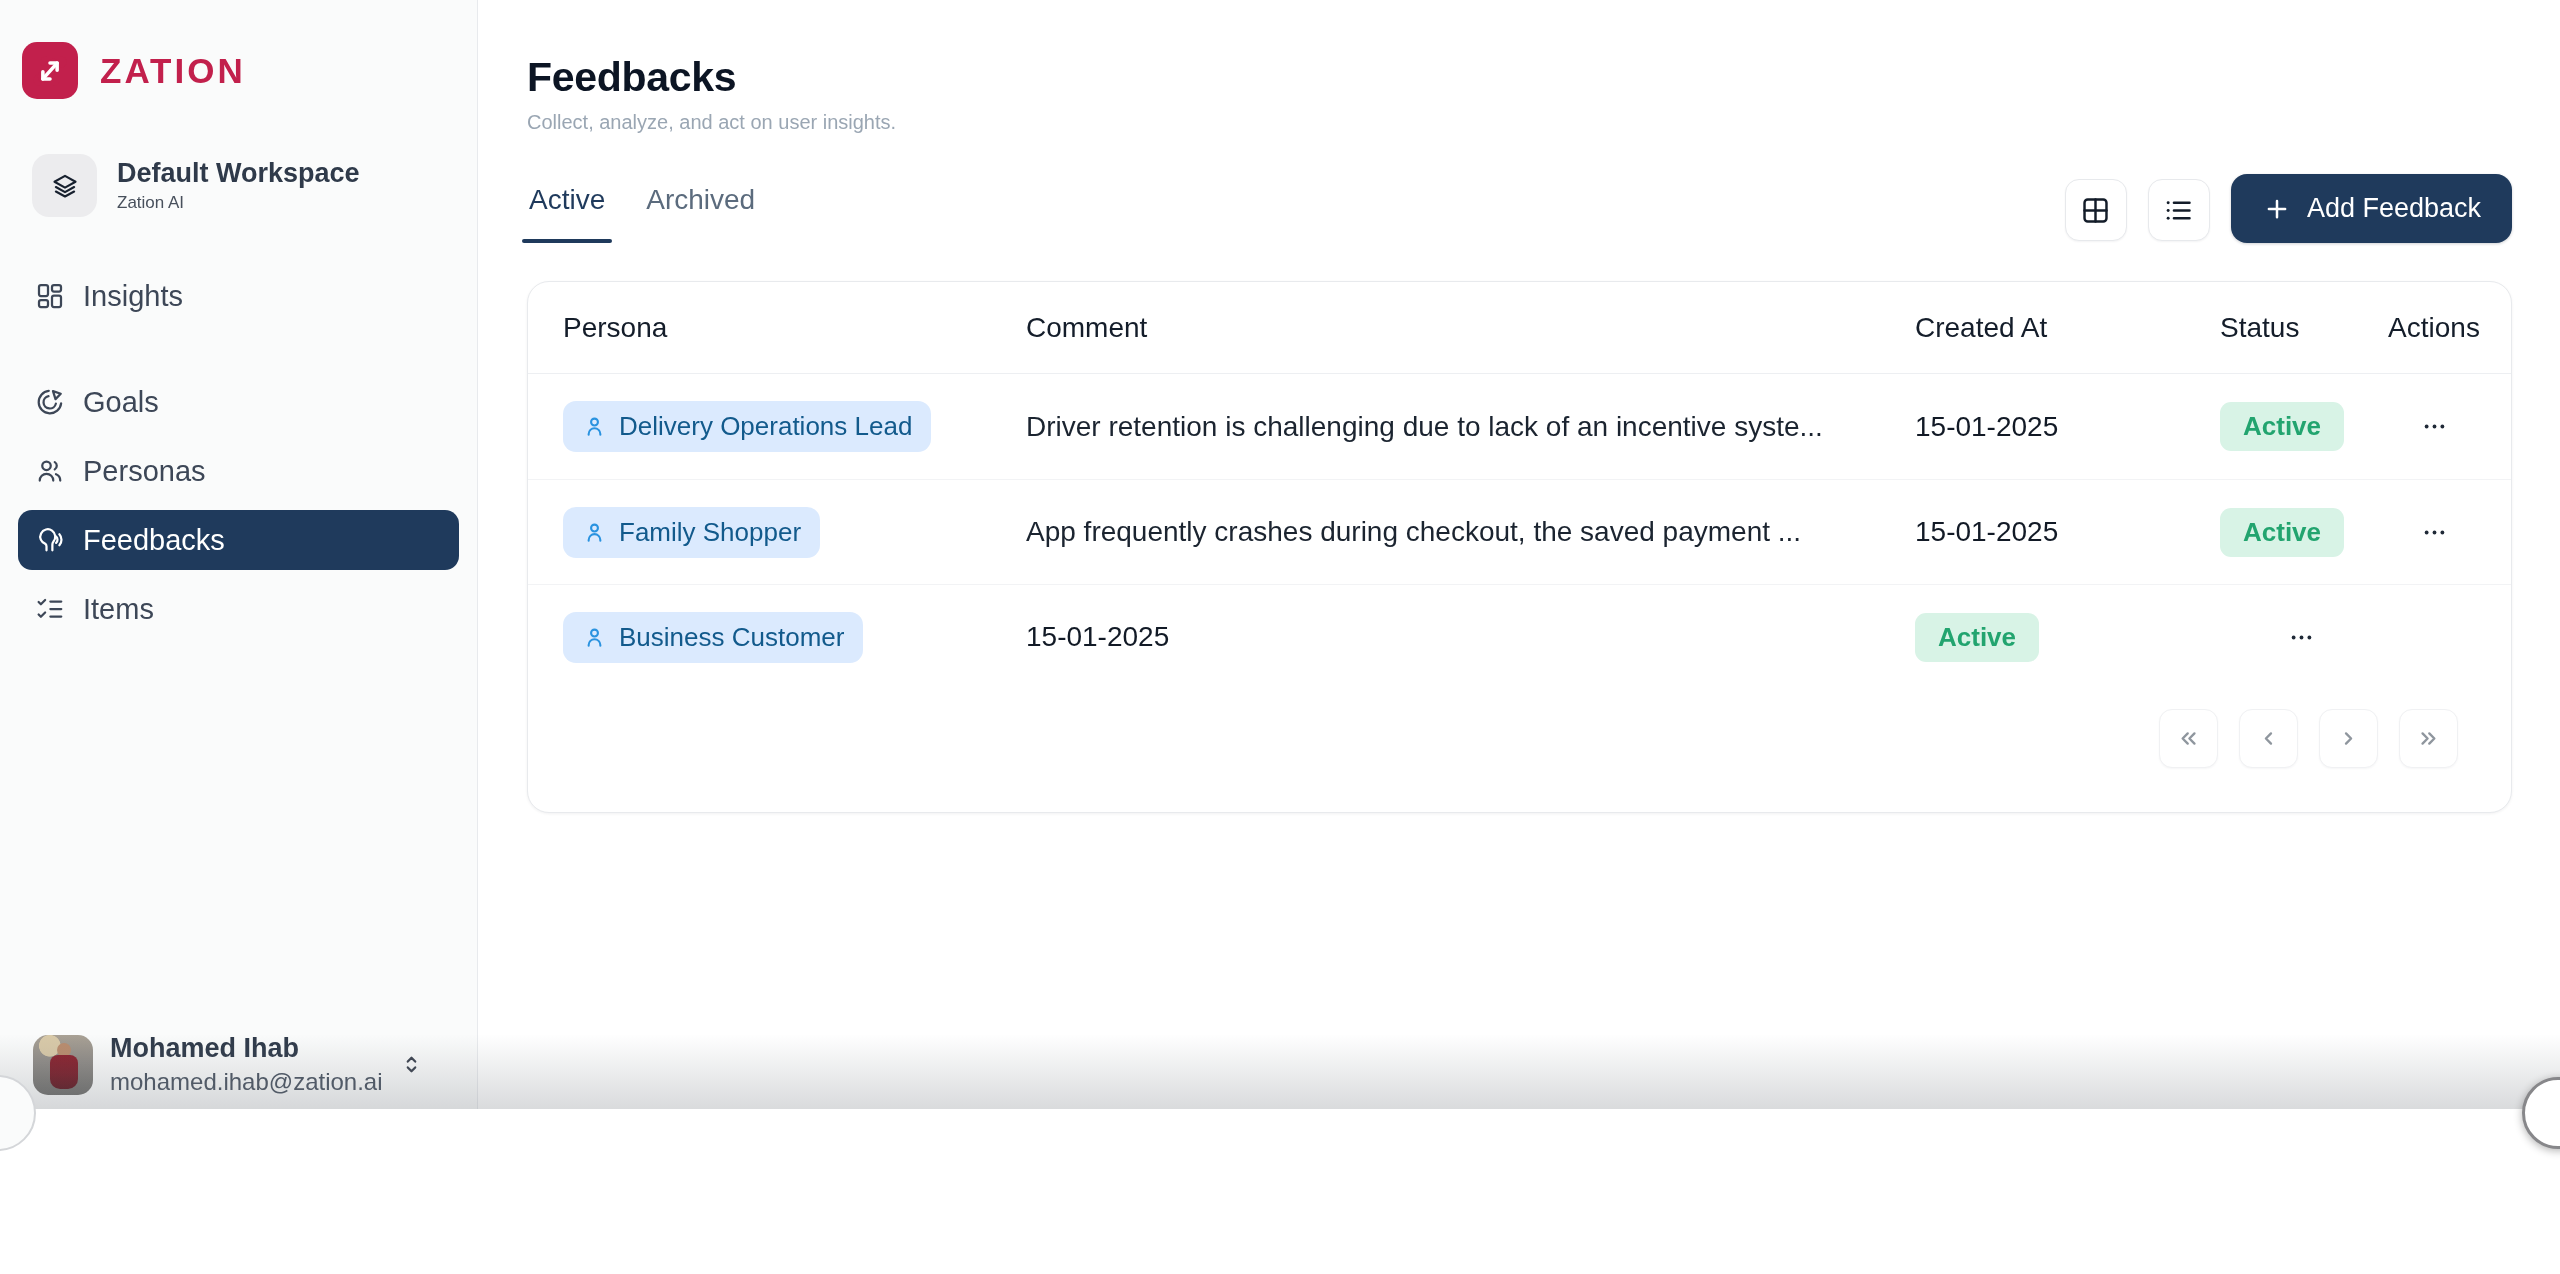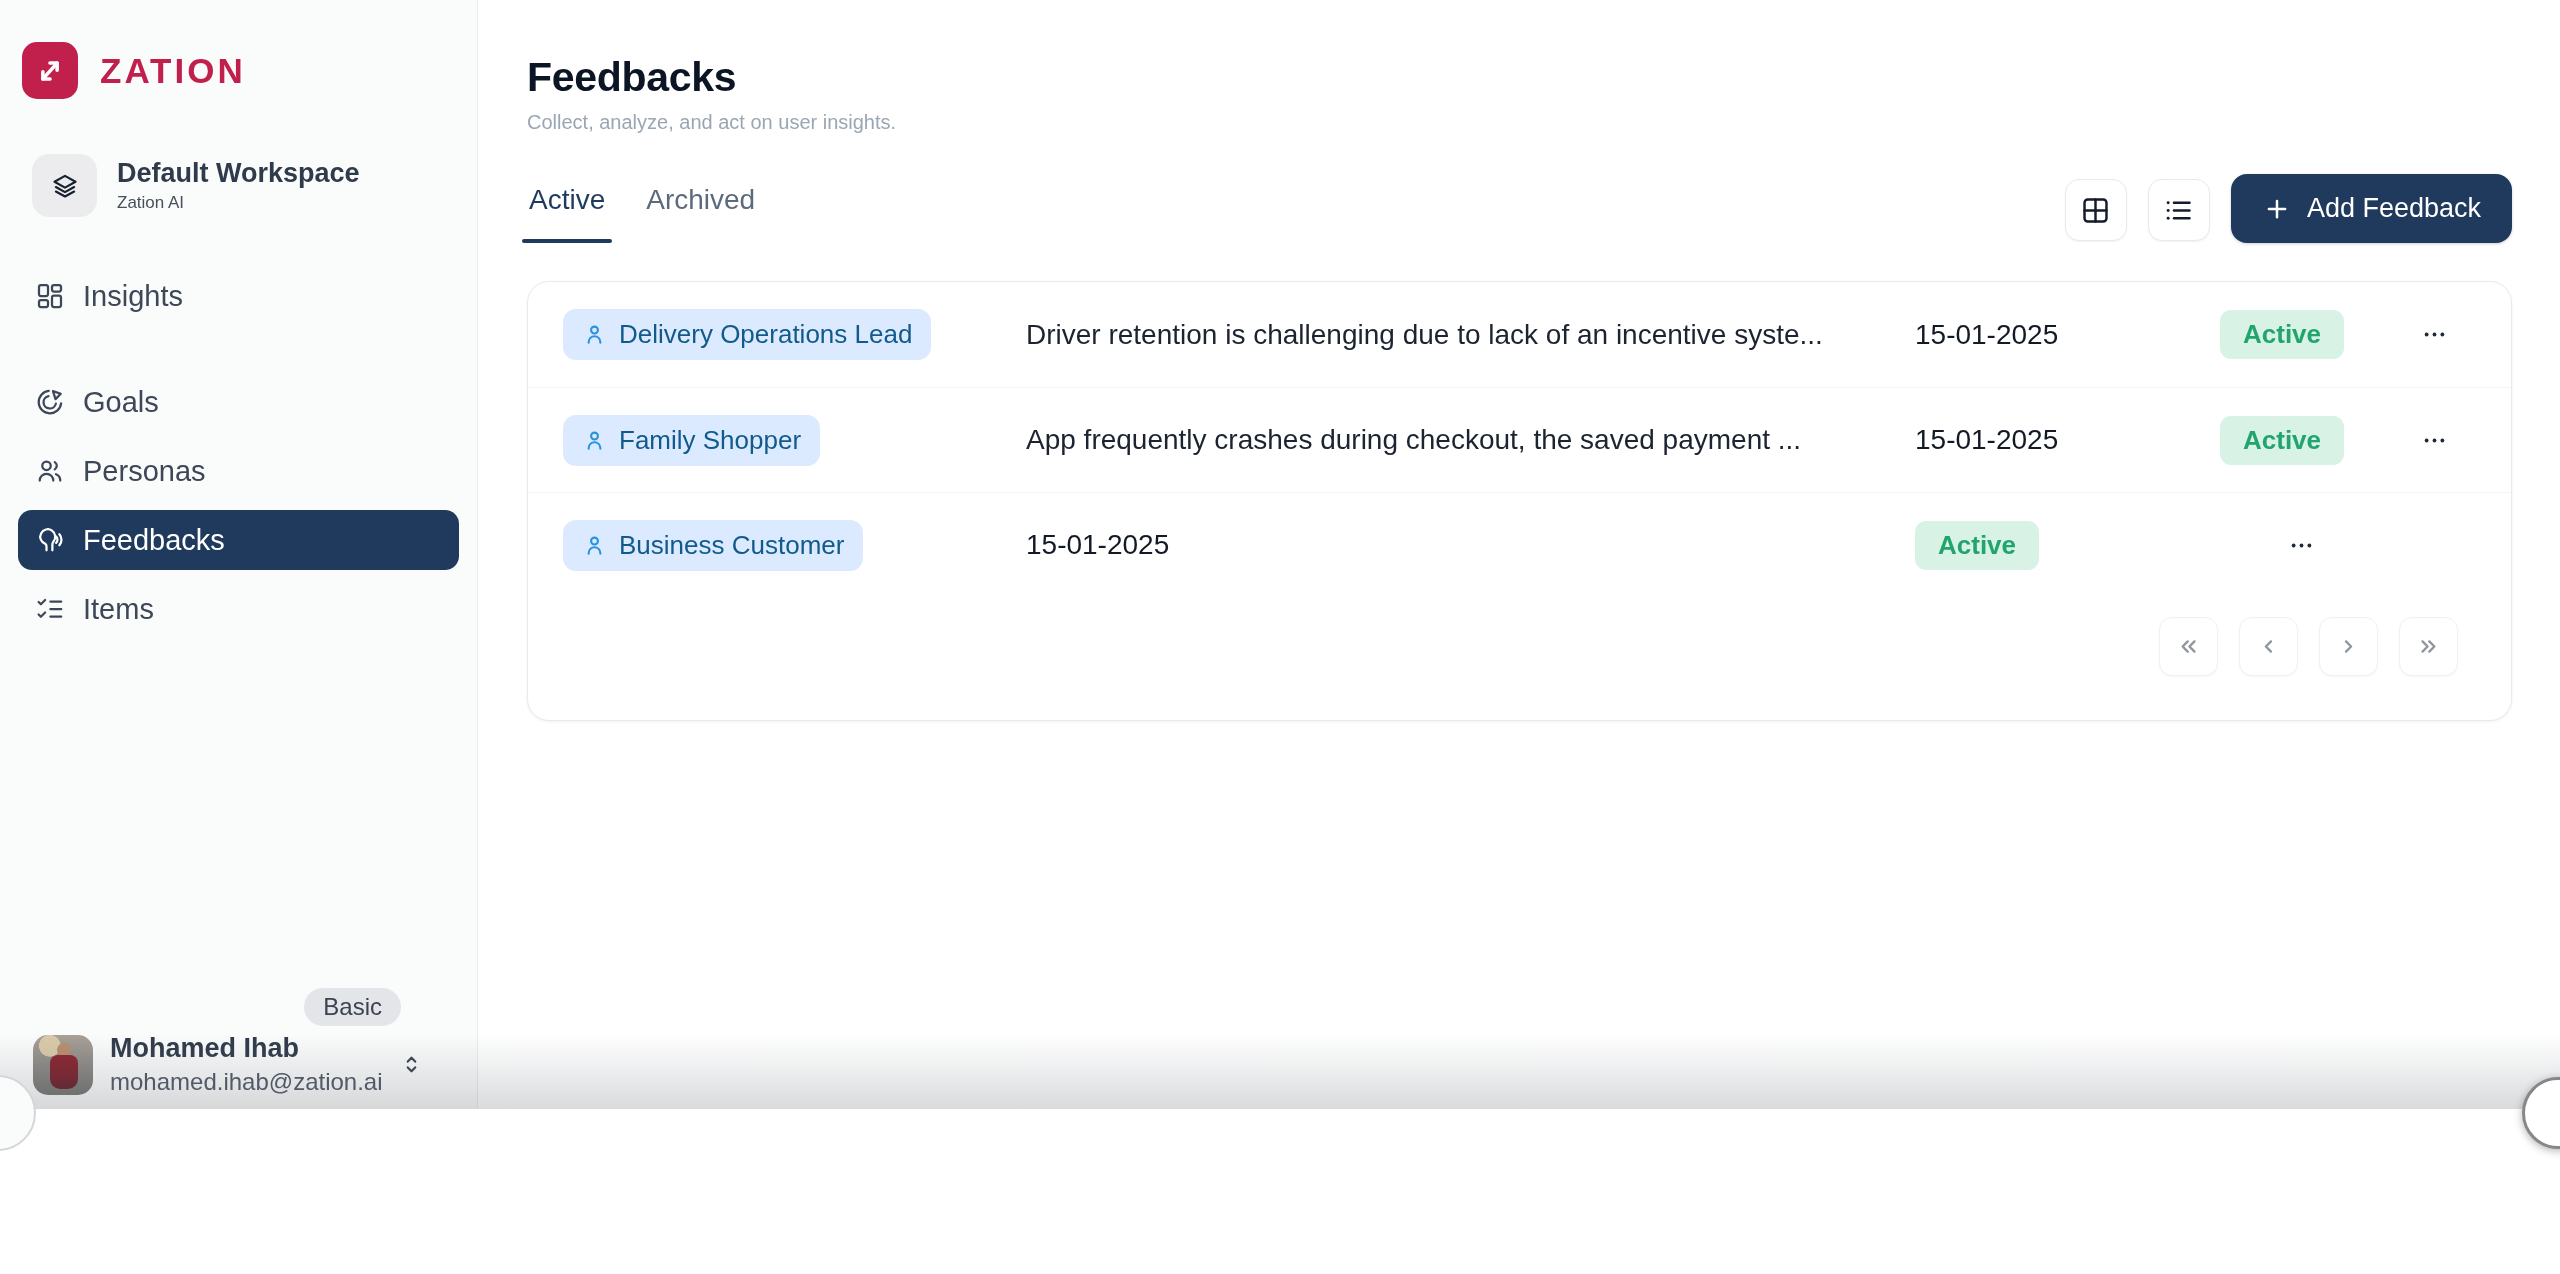--- a/index.html
+++ b/index.html
@@ -261,23 +261,20 @@
             <path d="m2.9 16.4 1.8 1.8 3.4-3.4"></path>
             <path d="M12.3 6h8.7M12.3 12h8.7M12.3 18h8.7"></path>
           </svg>
         </span>
         <span>Items</span>
       </div>
 
     </nav>
 
     <div class="user-area">
-      <div class="plan-row">
-        <span class="plan-badge">Basic</span>
-      </div>
       <div class="user-row">
         <div class="avatar"></div>
         <div class="user-text">
           <div class="user-name">Mohamed Ihab</div>
           <div class="user-email">mohamed.ihab@zation.ai</div>
         </div>
         <span class="chevrons">
           <svg viewBox="0 0 24 24" fill="none" stroke="currentColor" stroke-width="2" stroke-linecap="round" stroke-linejoin="round">
             <path d="m8.7 9.4 3.3-3.4 3.3 3.4"></path>
             <path d="m8.7 14.6 3.3 3.4 3.3-3.4"></path>
@@ -322,20 +319,27 @@
               <path d="M12 5.5v13M5.5 12h13"></path>
             </svg>
           </span>
           <span>Add Feedback</span>
         </button>
       </div>
     </div>
 
     <section class="card">
 
+      <div class="trow thead">
+        <div class="th">Persona</div>
+        <div class="th">Comment</div>
+        <div class="th">Created At</div>
+        <div class="th">Status</div>
+        <div class="th center">Actions</div>
+      </div>
 
       <div class="trow row">
         <div class="td">
           <span class="persona-badge">
             <svg viewBox="0 0 24 24" fill="none" stroke="currentColor" stroke-width="2" stroke-linecap="round" stroke-linejoin="round">
               <circle cx="12" cy="7.7" r="3.3"></circle>
               <path d="M6.4 19.9v-.7a5.6 5.6 0 0 1 11.2 0v.7"></path>
             </svg>
             <span>Delivery Operations Lead</span>
           </span>

